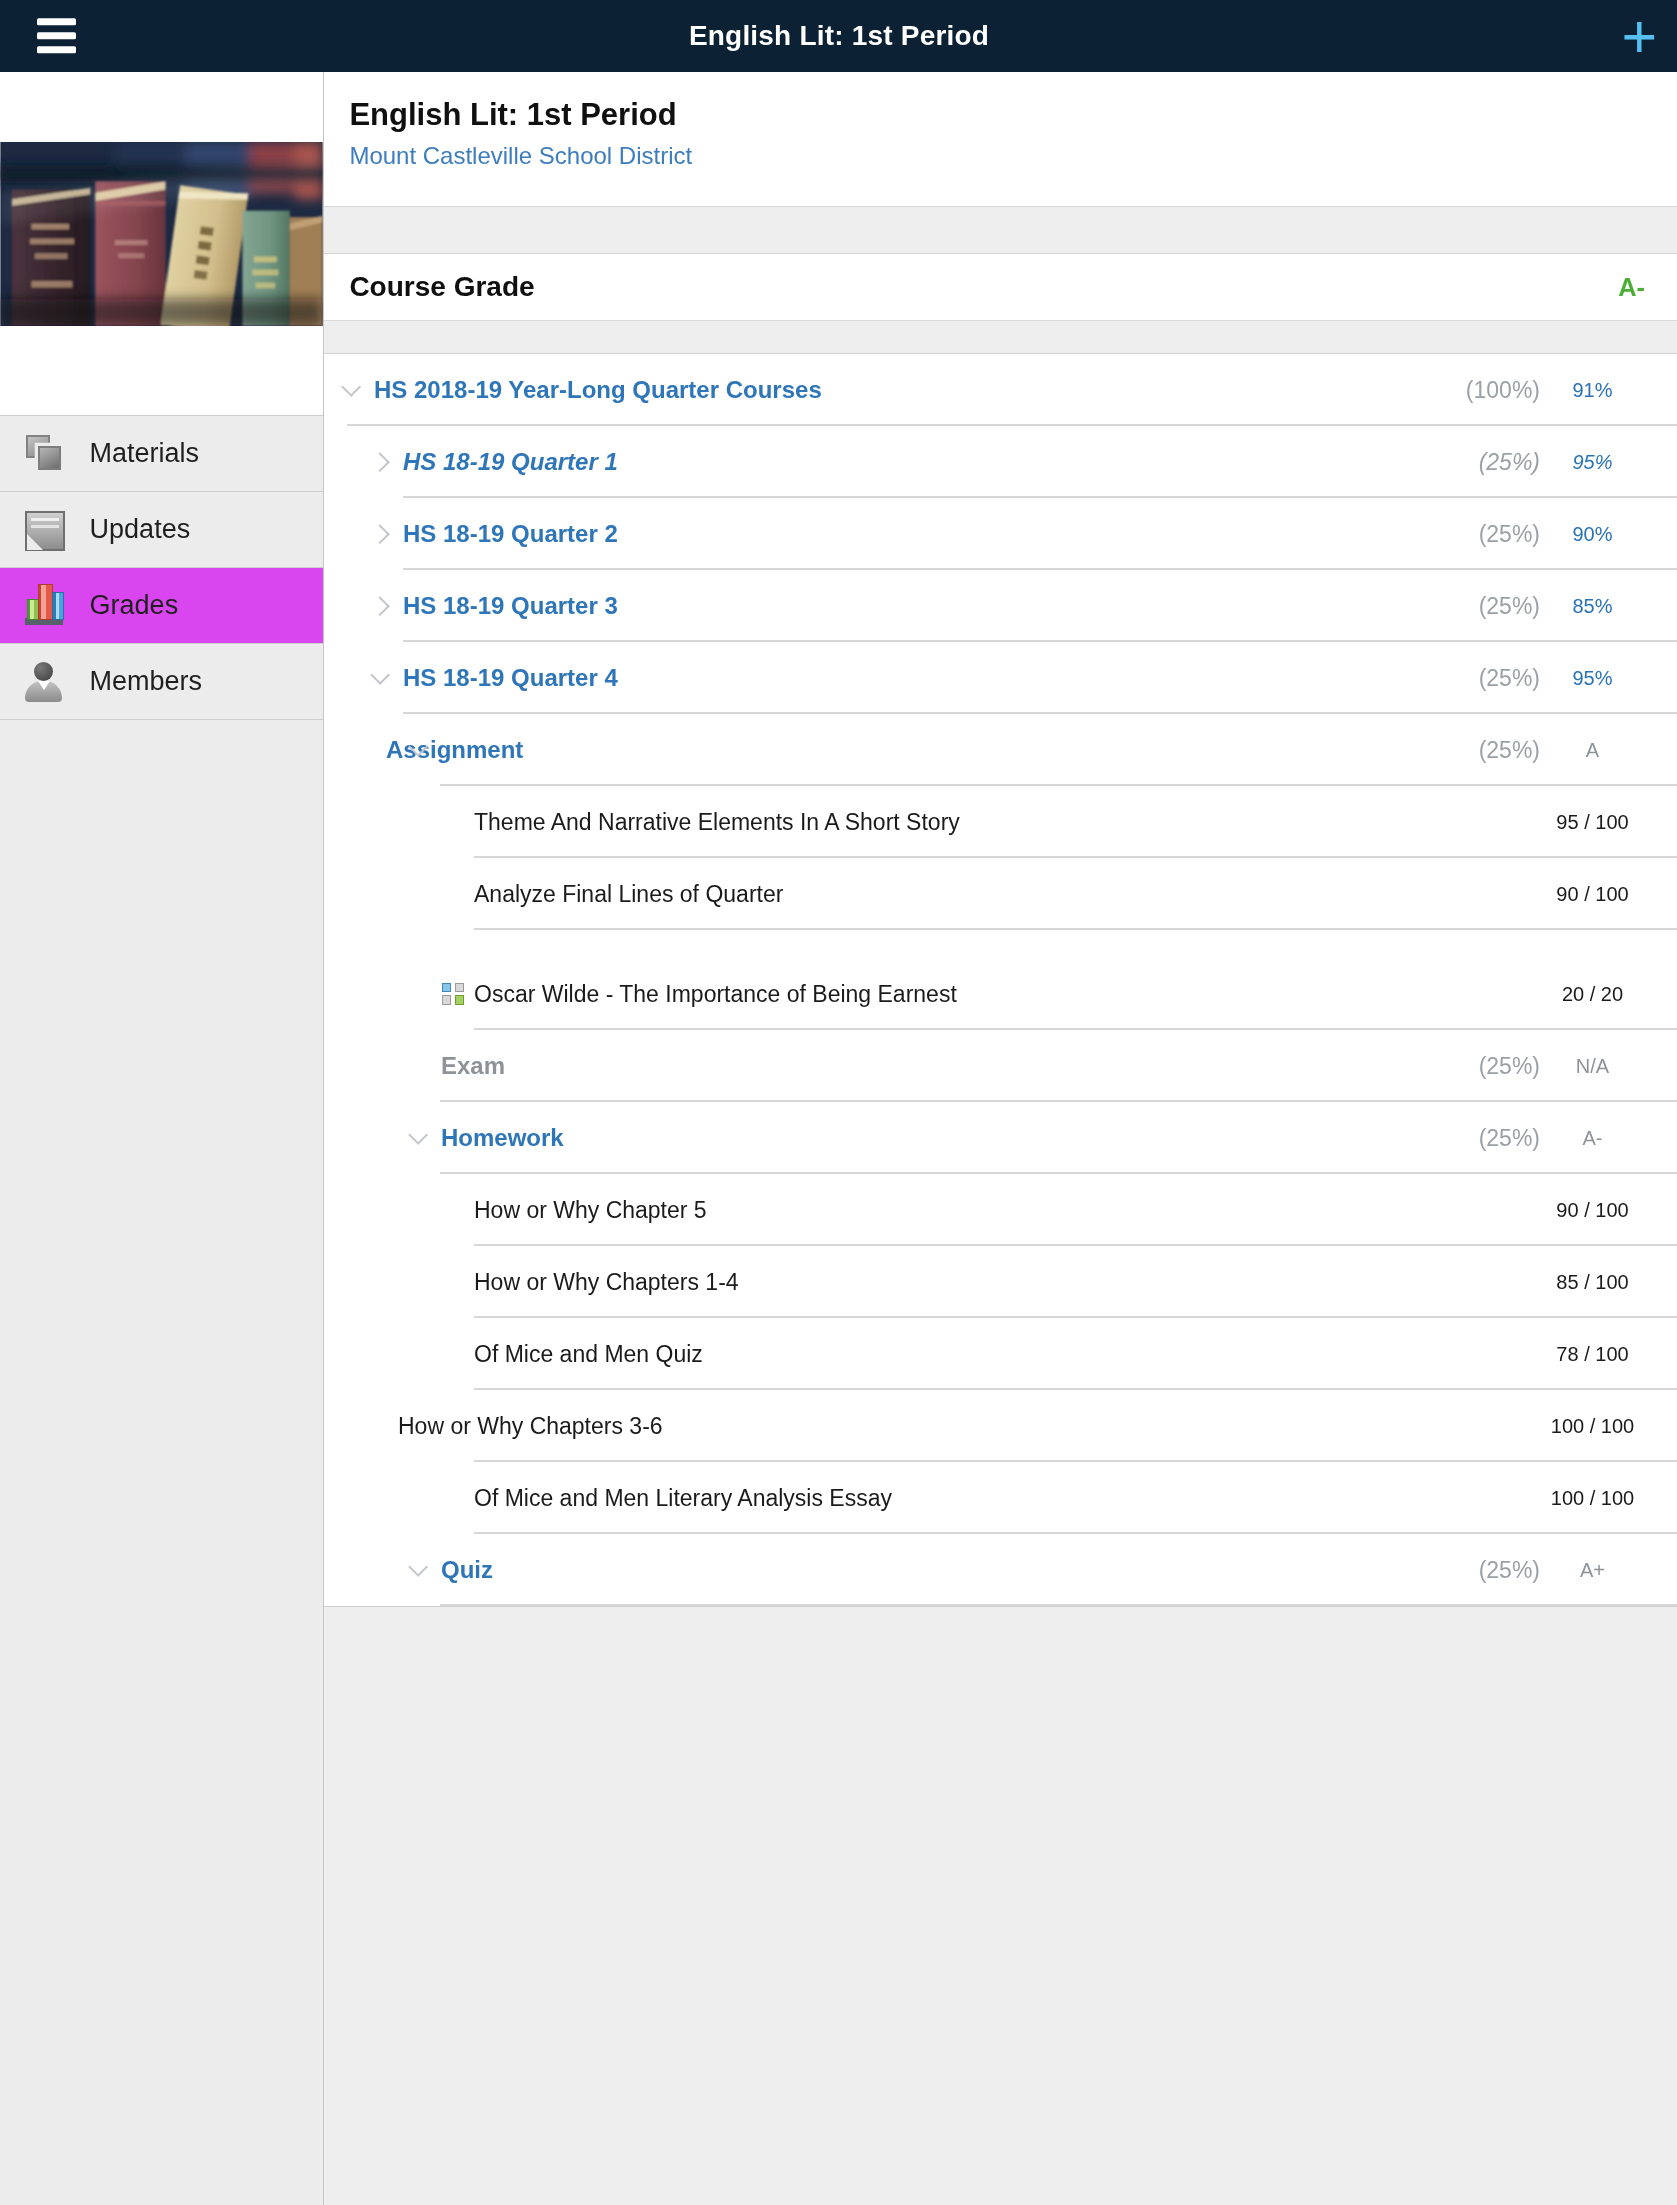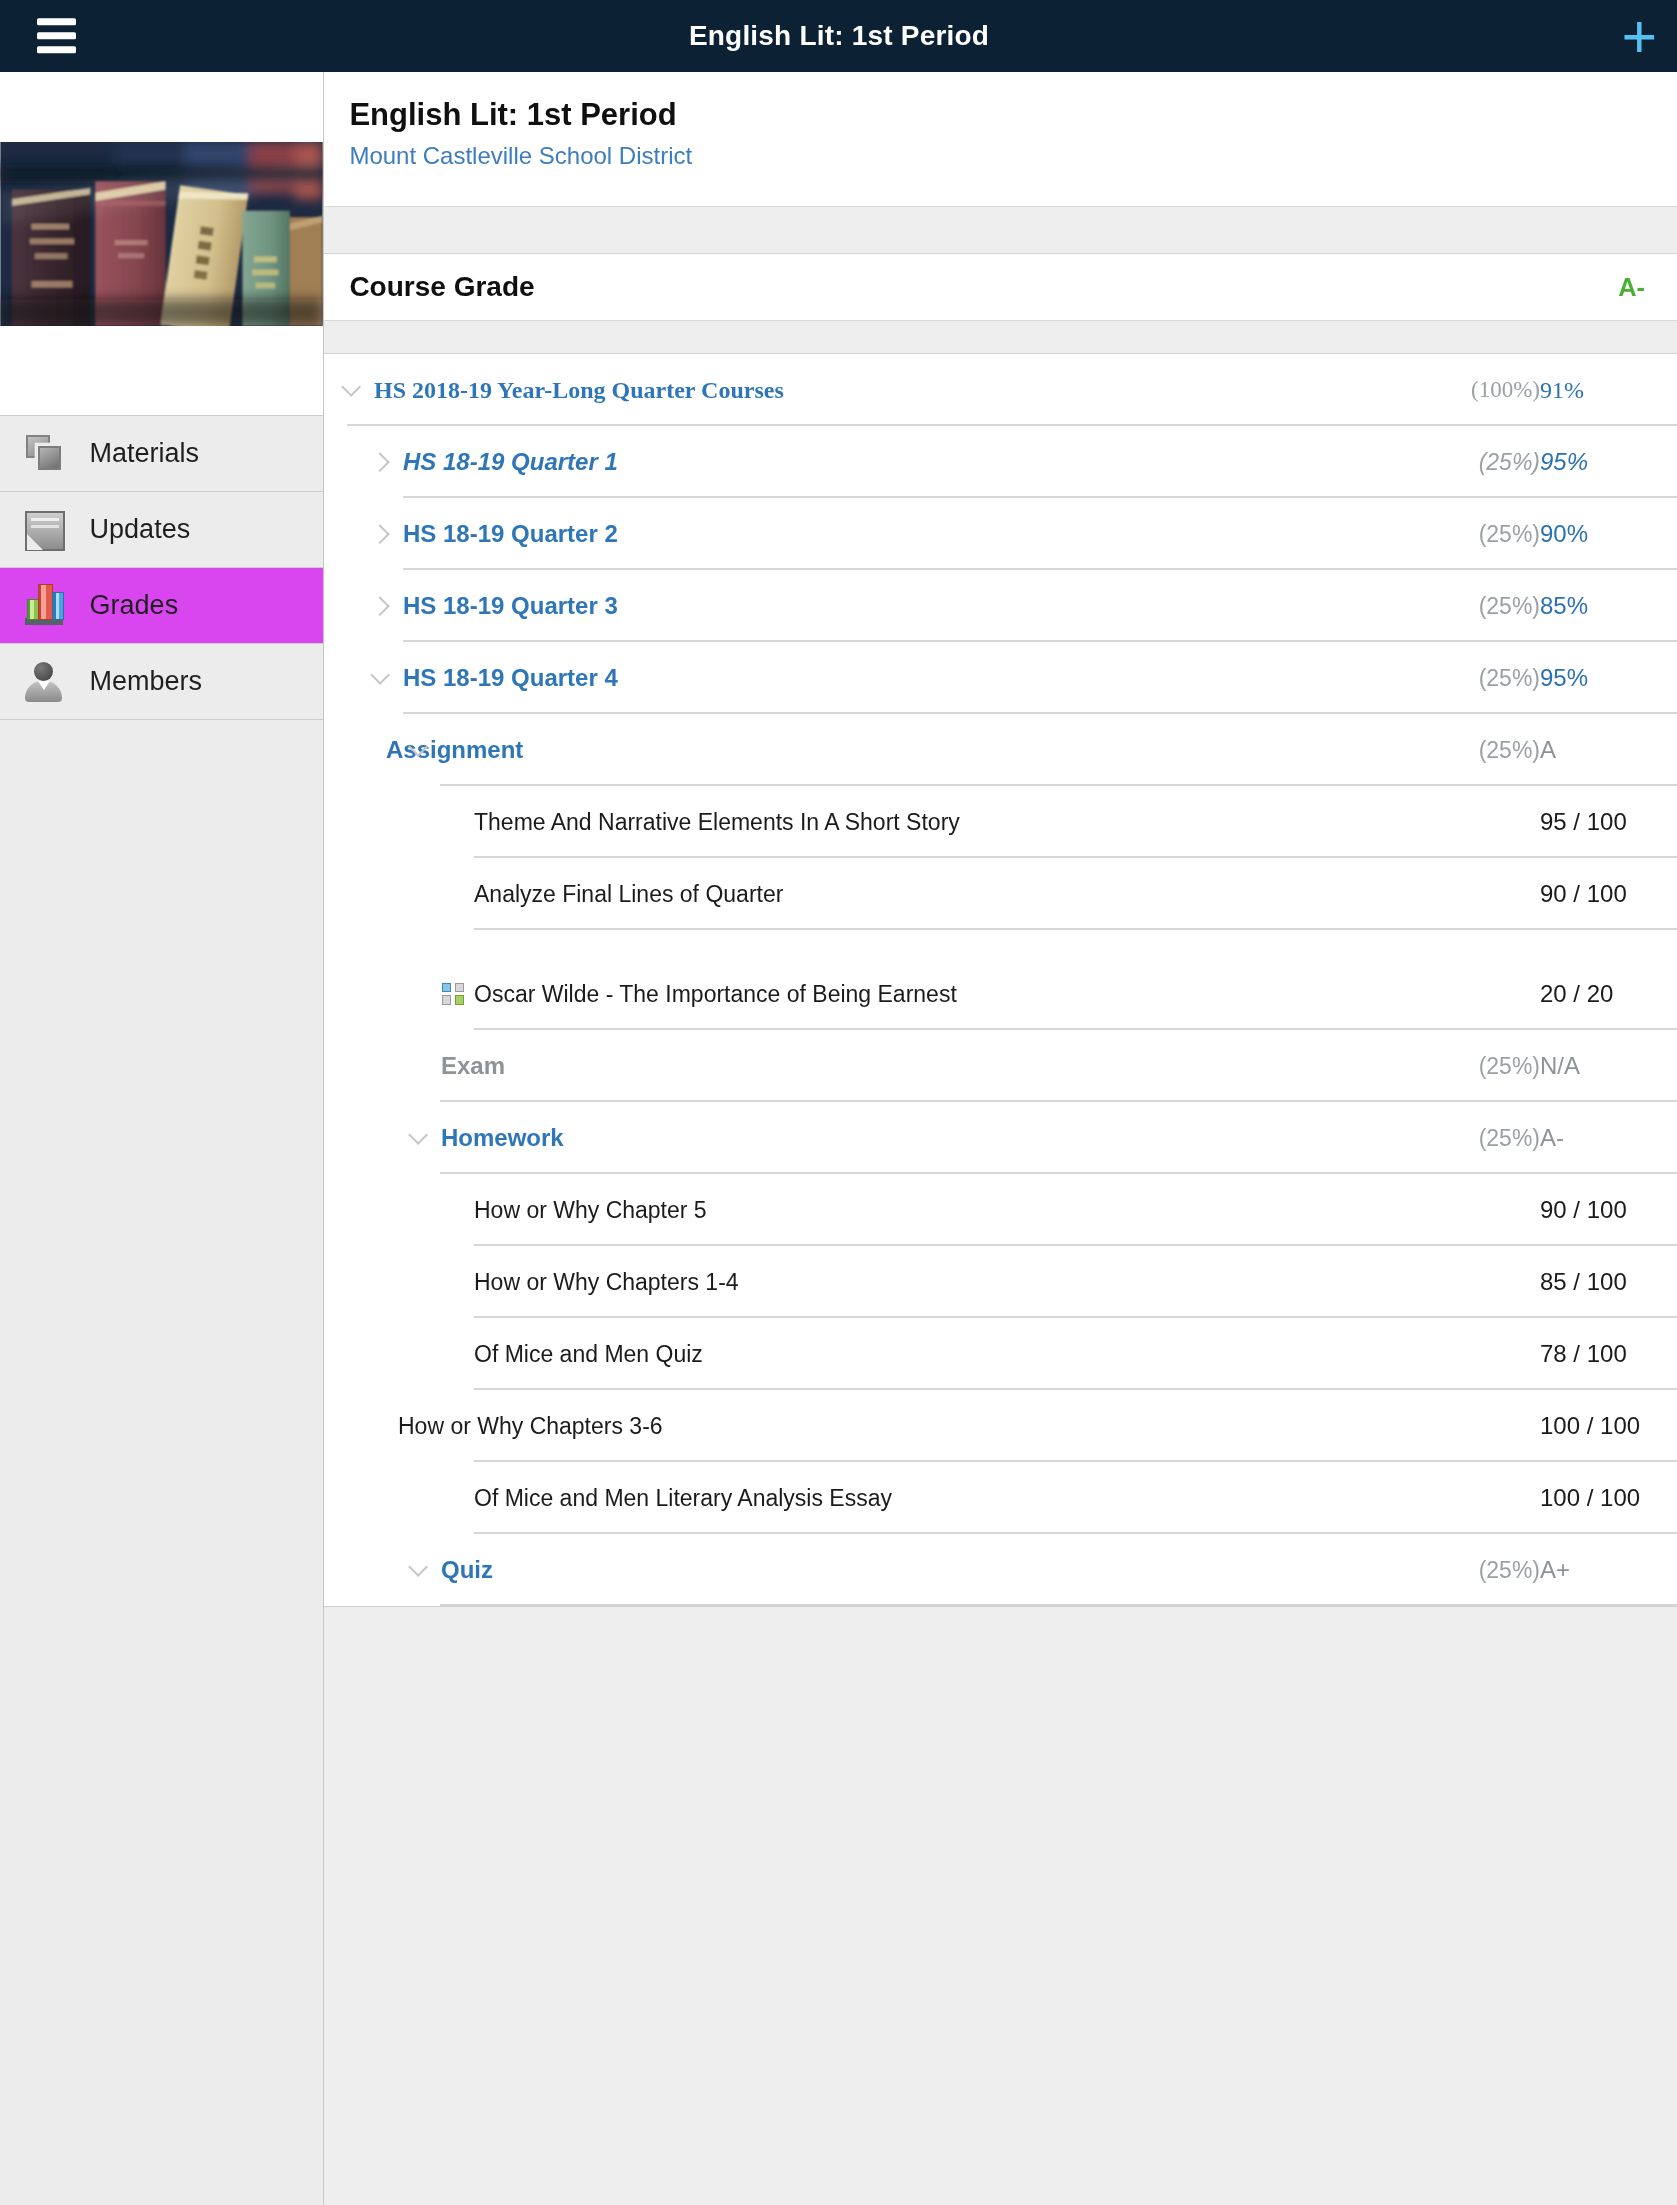--- a/index.html
+++ b/index.html
@@ -75,21 +75,21 @@
   
   .rows{background:#ffffff;border-bottom:1.6px solid #cfcfcf;box-sizing:border-box;}
   .grade-row{position:relative;height:72px;display:flex;align-items:center;
              padding-right:33px;box-sizing:border-box;cursor:pointer;}
   .grade-row .divider{position:absolute;bottom:0;right:0;height:1.6px;background:#d7d7d7;}
   .row-label{flex:1 1 auto;white-space:nowrap;overflow:hidden;font-size:24px;}
   .l-group{color:#2e76b8;font-weight:700;}
   .l-muted{color:#8e9399;font-weight:700;}
   .l-item{color:#1b1b1b;font-weight:400;font-size:23px;}
   .row-weight{flex:none;width:97px;text-align:right;font-size:23px;color:#9ba0a6;}
-  .row-grade{flex:none;width:105px;text-align:left;font-size:24px;}
+  .row-grade{flex:none;width:105px;text-align:center;font-size:20px;}
   .g-pct{color:#2a72b4;}
   .g-letter{color:#8e9399;}
   .g-score{color:#1b1b1b;}
   .chev{position:absolute;width:12.3px;height:12.3px;
         border-right:2.5px solid #c3c6cb;border-bottom:2.5px solid #c3c6cb;top:50%;}
   .chev.down{transform:rotate(45deg);margin-top:-9.8px;}
   .chev.right{transform:rotate(-45deg);margin-top:-6.6px;}
   
   .quiz-grid{position:absolute;left:118px;top:50%;margin-top:-11.5px;width:22px;height:22px;}
   .qg{position:absolute;width:7.4px;height:7.4px;border:1.6px solid #9b9b9b;background:#d8d8d8;}
@@ -232,21 +232,21 @@
       <div class="course-title">English Lit: 1st Period</div>
       <div class="course-subtitle">Mount Castleville School District</div>
     </div>
     <div class="band"></div>
     <div class="course-grade-row">
       <div class="cg-label">Course Grade</div>
       <div class="cg-value">A-</div>
     </div>
     <div class="band b2"></div>
     <div class="rows" id="rows">
-        <div class="grade-row" style="padding-left: 50px; font-family: Liberation Serif, serif;">
+        <div class="grade-row" style="padding-left: 50px;">
           <span class="chev down" style="left: 19.7px;"></span>
           <span class="row-label l-group">HS 2018-19 Year-Long Quarter Courses</span>
           <span class="row-weight">(100%)</span>
           <span class="row-grade g-pct">91%</span>
           <div class="divider" style="left: 23px;"></div>
         </div>
         <div class="grade-row" style="padding-left: 79px; font-style: italic;">
           <span class="chev right" style="left: 49px;"></span>
           <span class="row-label l-group">HS 18-19 Quarter 1</span>
           <span class="row-weight">(25%)</span>

